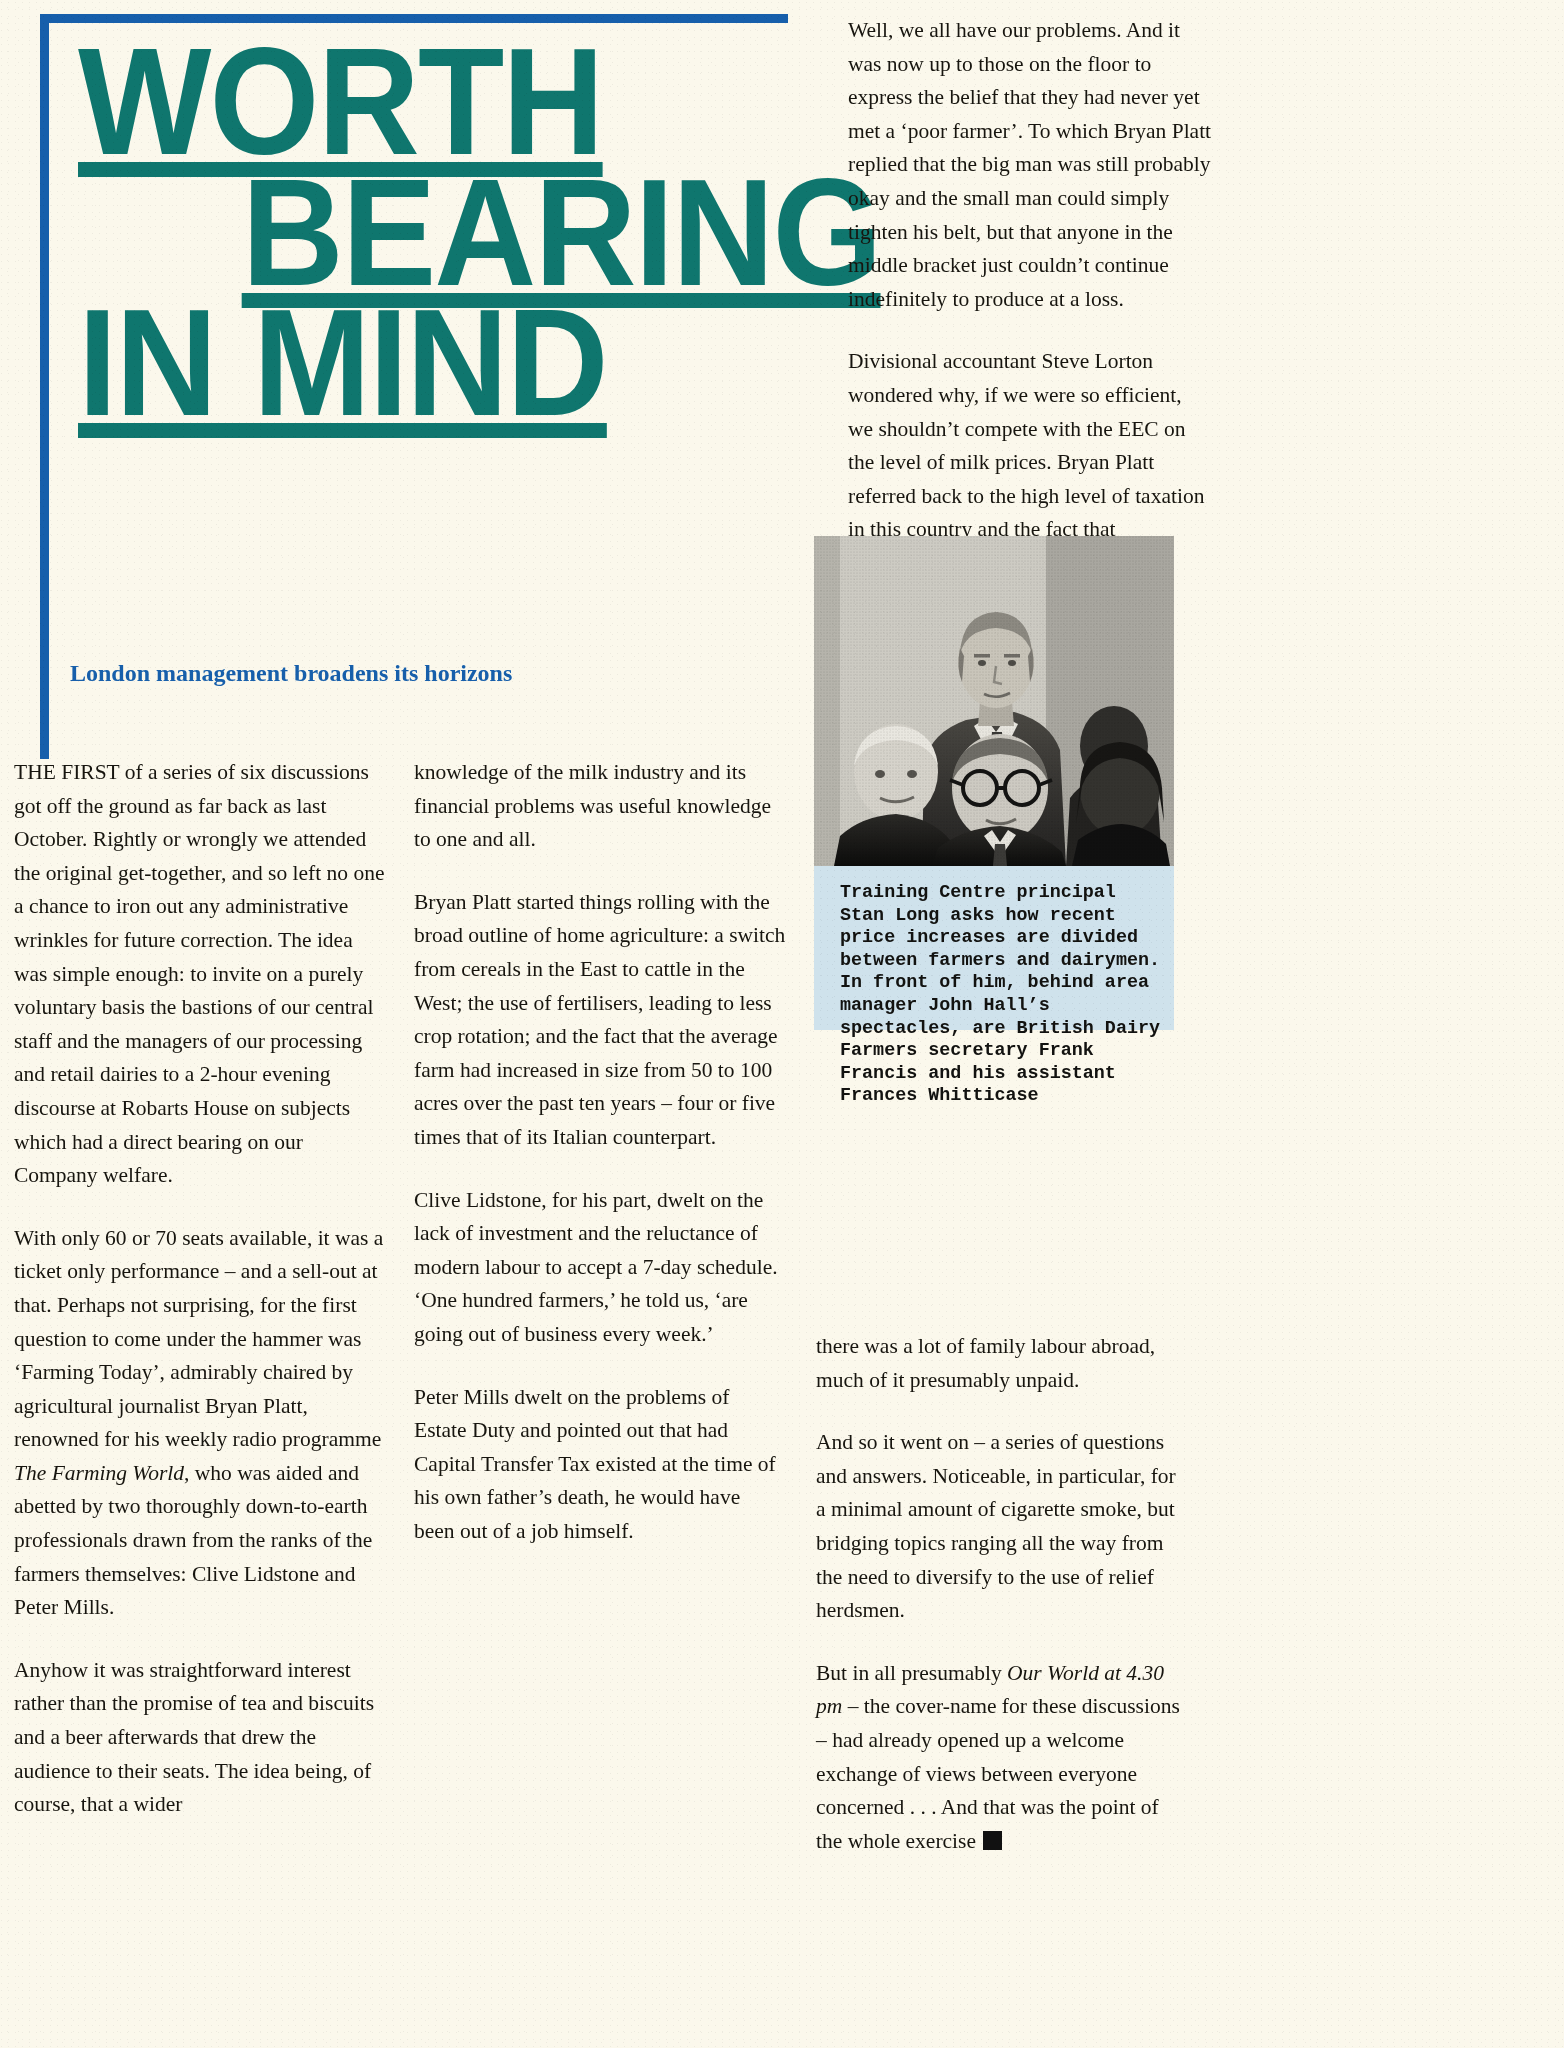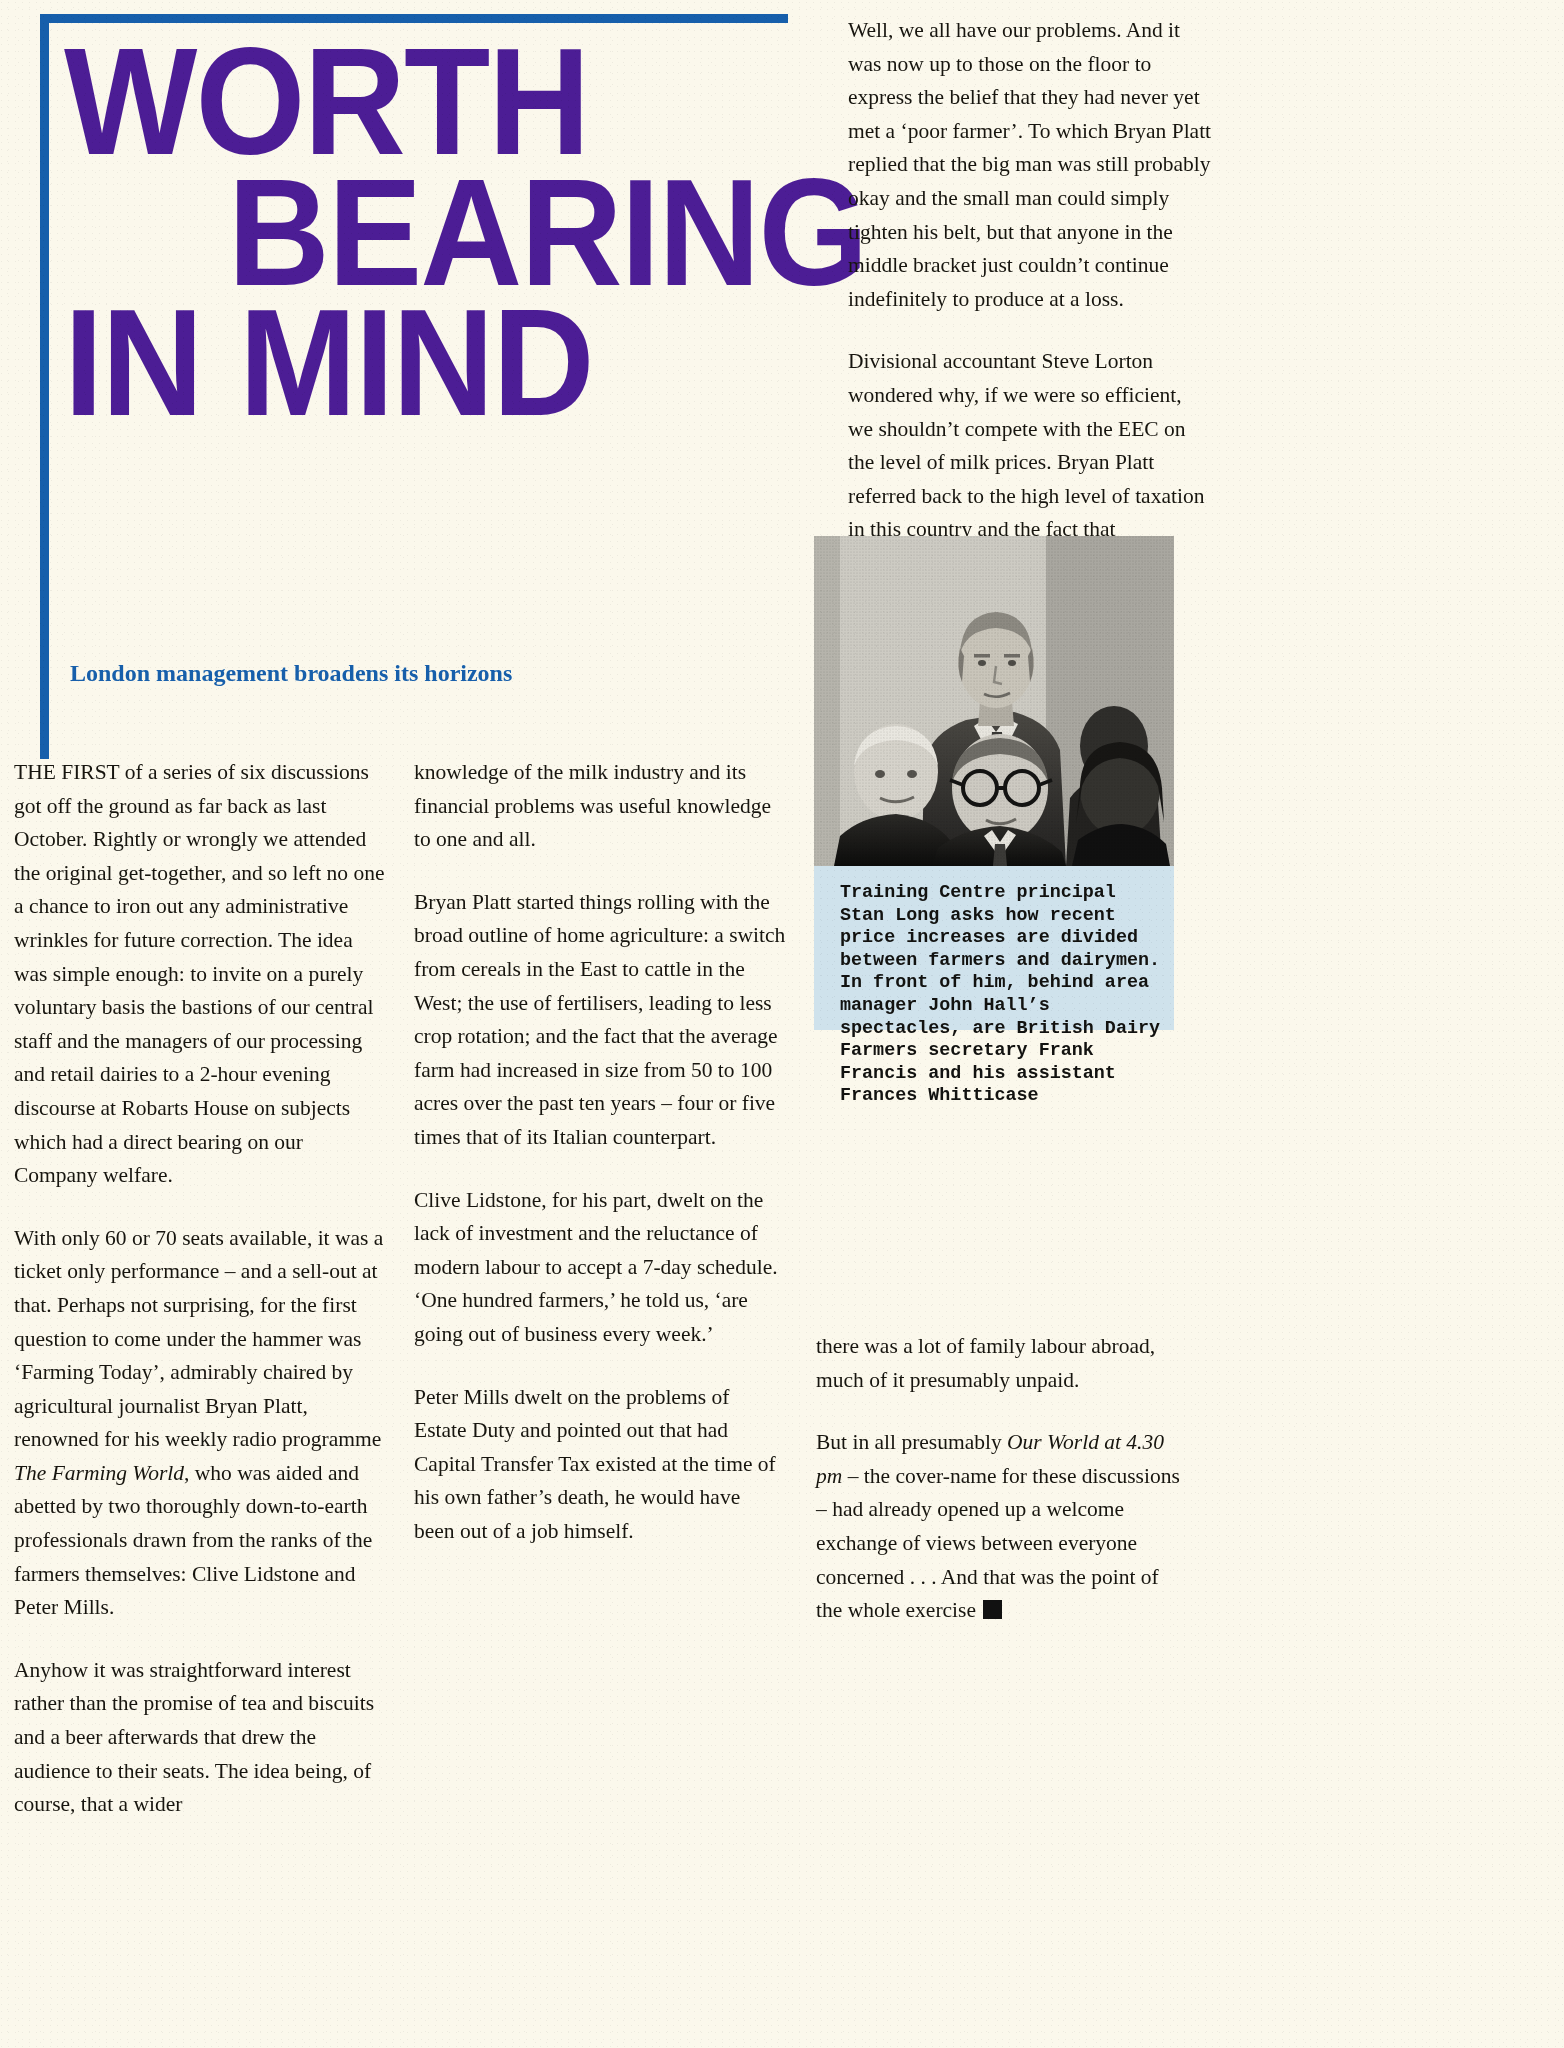--- a/index.html
+++ b/index.html
@@ -43,28 +43,29 @@
     position: absolute;
     left: 22px;
     top: 0px;
     width: 9px;
     height: 745px;
     background: #175fab;
   }
 
   .headline {
     position: absolute;
-    left: 46px;
+    left: 60px;
     top: 22px;
     width: 730px;
-    color: #4c1d95;
+    color: #0f766e;
     font-family: "Liberation Sans", "DejaVu Sans", sans-serif;
     font-weight: 700;
     letter-spacing: -2px;
     line-height: 0.86;
+    text-decoration: underline;
   }
   .hl-line {
     display: block;
     white-space: nowrap;
     font-size: 150px;
     transform: scaleX(0.93);
     transform-origin: left center;
   }
   .hl-line.l1 { text-align: left; font-size: 152px; }
   .hl-line.l2 { text-align: left; padding-left: 176px; font-size: 152px; }
@@ -287,17 +288,18 @@
 
         <rect x="0" y="0" width="360" height="330" fill="url(#halft)"></rect>
       </svg>
     </div>
 
     <div class="caption">Training Centre principal Stan Long asks how recent price increases are divided between farmers and dairymen. In front of him, behind area manager John Hall’s spectacles, are British Dairy Farmers secretary Frank Francis and his assistant Frances Whitticase</div>
   </div>
 
   <div class="col" id="col3b">
     <p>there was a lot of family labour abroad, much of it presumably unpaid.</p>
+    <p>And so it went on – a series of questions and answers. Noticeable, in particular, for a minimal amount of cigarette smoke, but bridging topics ranging all the way from the need to diversify to the use of relief herdsmen.</p>
     <p><span>But in all presumably </span><em>Our World at 4.30 pm</em><span> – the cover-name for these discussions – had already opened up a welcome exchange of views between everyone concerned . . . And that was the point of the whole exercise</span><span class="endmark"></span></p>
   </div>
 
   <div class="grain"></div>
 </div>
 
 </body></html>

